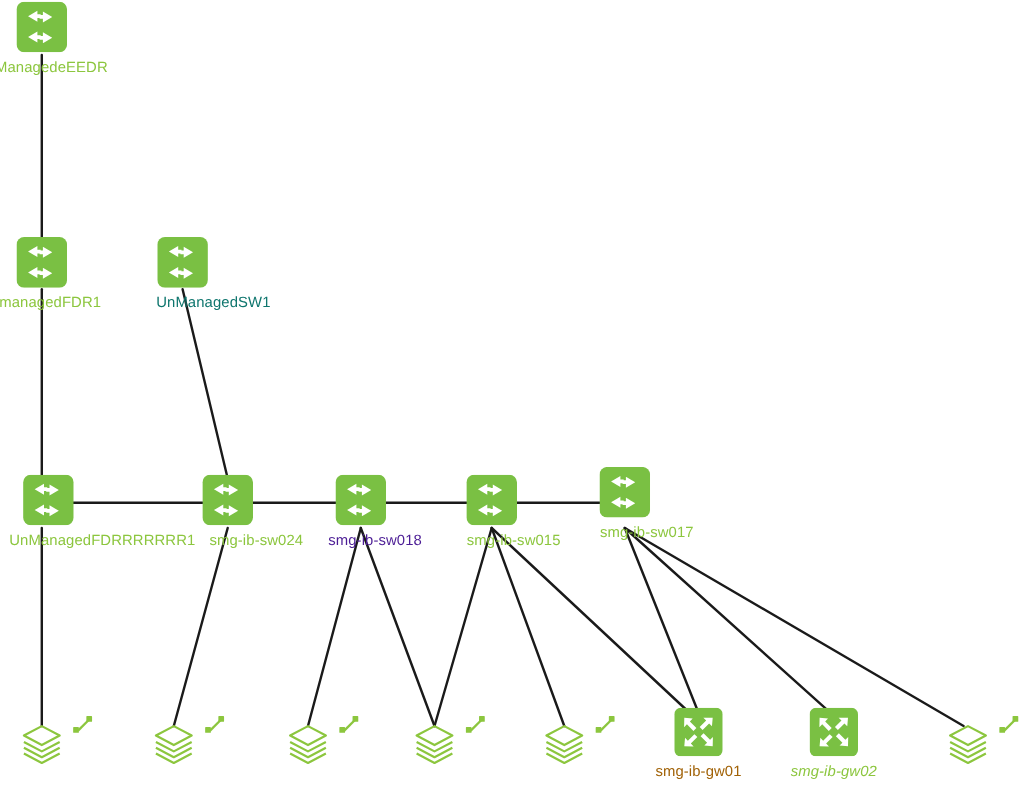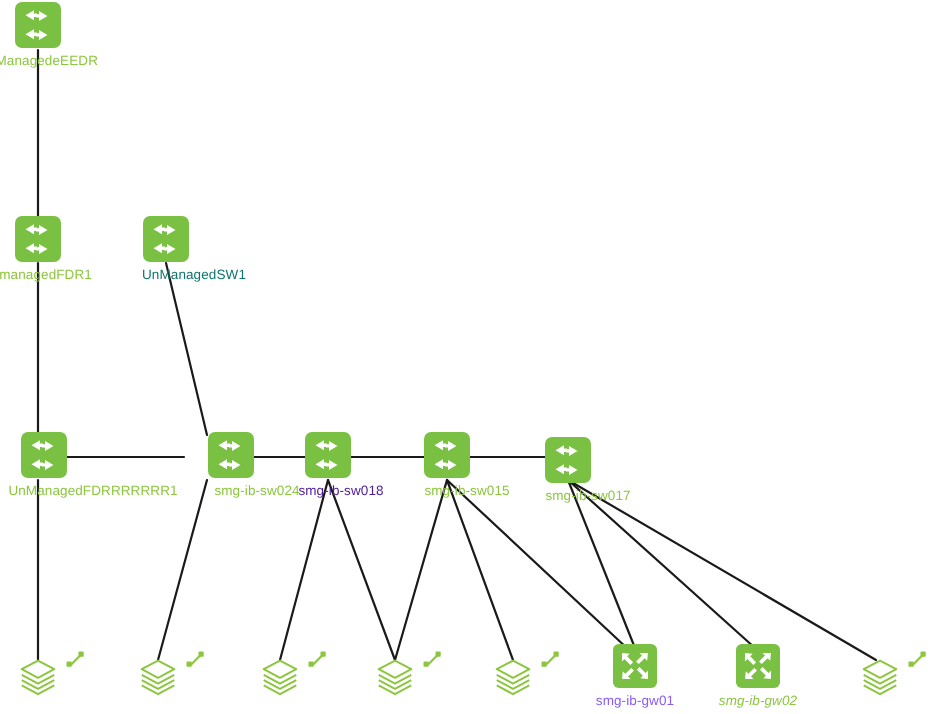--- a/index.html
+++ b/index.html
@@ -126,21 +126,21 @@
     <rect x="0" y="0" width="46" height="46" rx="7" ry="7" fill="#7ac043"></rect>
     <g fill="#ffffff">
       <path d="M19 11.5 L19 8.2 L10.5 13.2 L19 18.2 L19 14.9 L22 14.9 L22 11.5 Z"></path>
       <path d="M24 15.6 L24 18.9 L32.5 13.9 L24 8.9 L24 12.2 L21 12.2 L21 15.6 Z"></path>
       <path d="M19 30.5 L19 27.2 L10.5 32.2 L19 37.2 L19 33.9 L22 33.9 L22 30.5 Z"></path>
       <path d="M24 34.6 L24 37.9 L32.5 32.9 L24 27.9 L24 31.2 L21 31.2 L21 34.6 Z"></path>
     </g>
   </svg></span>
         <span class="node-label" style="color: rgb(140, 198, 62); transform: translateX(calc(-50% + 55px));">UnManagedFDRRRRRRR1</span>
       </div>
-      <div class="node" style="left: 207px; top: 457px; margin-left: 24px;">
+      <div class="node" style="left: 207px; top: 457px;">
         <span class="node-icon"><svg width="46" height="46" viewBox="0 0 46 46">
     <rect x="0" y="0" width="46" height="46" rx="7" ry="7" fill="#7ac043"></rect>
     <g fill="#ffffff">
       <path d="M19 11.5 L19 8.2 L10.5 13.2 L19 18.2 L19 14.9 L22 14.9 L22 11.5 Z"></path>
       <path d="M24 15.6 L24 18.9 L32.5 13.9 L24 8.9 L24 12.2 L21 12.2 L21 15.6 Z"></path>
       <path d="M19 30.5 L19 27.2 L10.5 32.2 L19 37.2 L19 33.9 L22 33.9 L22 30.5 Z"></path>
       <path d="M24 34.6 L24 37.9 L32.5 32.9 L24 27.9 L24 31.2 L21 31.2 L21 34.6 Z"></path>
     </g>
   </svg></span>
         <span class="node-label" style="color: rgb(140, 198, 62); transform: translateX(calc(-50% + 26px));">smg-ib-sw024</span>
@@ -162,21 +162,21 @@
     <rect x="0" y="0" width="46" height="46" rx="7" ry="7" fill="#7ac043"></rect>
     <g fill="#ffffff">
       <path d="M19 11.5 L19 8.2 L10.5 13.2 L19 18.2 L19 14.9 L22 14.9 L22 11.5 Z"></path>
       <path d="M24 15.6 L24 18.9 L32.5 13.9 L24 8.9 L24 12.2 L21 12.2 L21 15.6 Z"></path>
       <path d="M19 30.5 L19 27.2 L10.5 32.2 L19 37.2 L19 33.9 L22 33.9 L22 30.5 Z"></path>
       <path d="M24 34.6 L24 37.9 L32.5 32.9 L24 27.9 L24 31.2 L21 31.2 L21 34.6 Z"></path>
     </g>
   </svg></span>
         <span class="node-label" style="color: rgb(140, 198, 62); transform: translateX(calc(-50% + 20px));">smg-ib-sw015</span>
       </div>
-      <div class="node" style="left: 568px; top: 462px;">
+      <div class="node" style="left: 568px; top: 450px;">
         <span class="node-icon"><svg width="46" height="46" viewBox="0 0 46 46">
     <rect x="0" y="0" width="46" height="46" rx="7" ry="7" fill="#7ac043"></rect>
     <g fill="#ffffff">
       <path d="M19 11.5 L19 8.2 L10.5 13.2 L19 18.2 L19 14.9 L22 14.9 L22 11.5 Z"></path>
       <path d="M24 15.6 L24 18.9 L32.5 13.9 L24 8.9 L24 12.2 L21 12.2 L21 15.6 Z"></path>
       <path d="M19 30.5 L19 27.2 L10.5 32.2 L19 37.2 L19 33.9 L22 33.9 L22 30.5 Z"></path>
       <path d="M24 34.6 L24 37.9 L32.5 32.9 L24 27.9 L24 31.2 L21 31.2 L21 34.6 Z"></path>
     </g>
   </svg></span>
         <span class="node-label" style="color: rgb(140, 198, 62); transform: translateX(calc(-50% + 20px));">smg-ib-sw017</span>
@@ -184,21 +184,21 @@
       <div class="node" style="left: 635px; top: 668px;">
         <span class="node-icon"><svg width="44" height="44" viewBox="0 0 46 46">
     <rect x="0" y="0" width="46" height="46" rx="6" ry="6" fill="#7ac043"></rect>
     <g fill="#ffffff">
       <path d="M9.5 9.5 L17.5 10.2 L14.8 12.9 L21.0 19.1 L18.2 21.9 L12.0 15.7 L9.3 18.4 Z"></path>
       <path d="M36.5 9.5 L35.8 17.5 L33.1 14.8 L26.9 21.0 L24.1 18.2 L30.3 12.0 L27.6 9.3 Z"></path>
       <path d="M9.5 36.5 L10.2 28.5 L12.9 31.2 L19.1 25.0 L21.9 27.8 L15.7 34.0 L18.4 36.7 Z"></path>
       <path d="M36.5 36.5 L28.5 35.8 L31.2 33.1 L25.0 26.9 L27.8 24.1 L34.0 30.3 L36.7 27.6 Z"></path>
     </g>
   </svg></span>
-        <span class="node-label" style="color: #8b5cf6; transform: translateX(calc(-50% + 0px));">smg-ib-gw01</span>
+        <span class="node-label" style="color: #a16207; transform: translateX(calc(-50% + 0px));">smg-ib-gw01</span>
       </div>
       <div class="node" style="left: 758px; top: 668px; font-style: italic;">
         <span class="node-icon"><svg width="44" height="44" viewBox="0 0 46 46">
     <rect x="0" y="0" width="46" height="46" rx="6" ry="6" fill="#7ac043"></rect>
     <g fill="#ffffff">
       <path d="M9.5 9.5 L17.5 10.2 L14.8 12.9 L21.0 19.1 L18.2 21.9 L12.0 15.7 L9.3 18.4 Z"></path>
       <path d="M36.5 9.5 L35.8 17.5 L33.1 14.8 L26.9 21.0 L24.1 18.2 L30.3 12.0 L27.6 9.3 Z"></path>
       <path d="M9.5 36.5 L10.2 28.5 L12.9 31.2 L19.1 25.0 L21.9 27.8 L15.7 34.0 L18.4 36.7 Z"></path>
       <path d="M36.5 36.5 L28.5 35.8 L31.2 33.1 L25.0 26.9 L27.8 24.1 L34.0 30.3 L36.7 27.6 Z"></path>
     </g>

